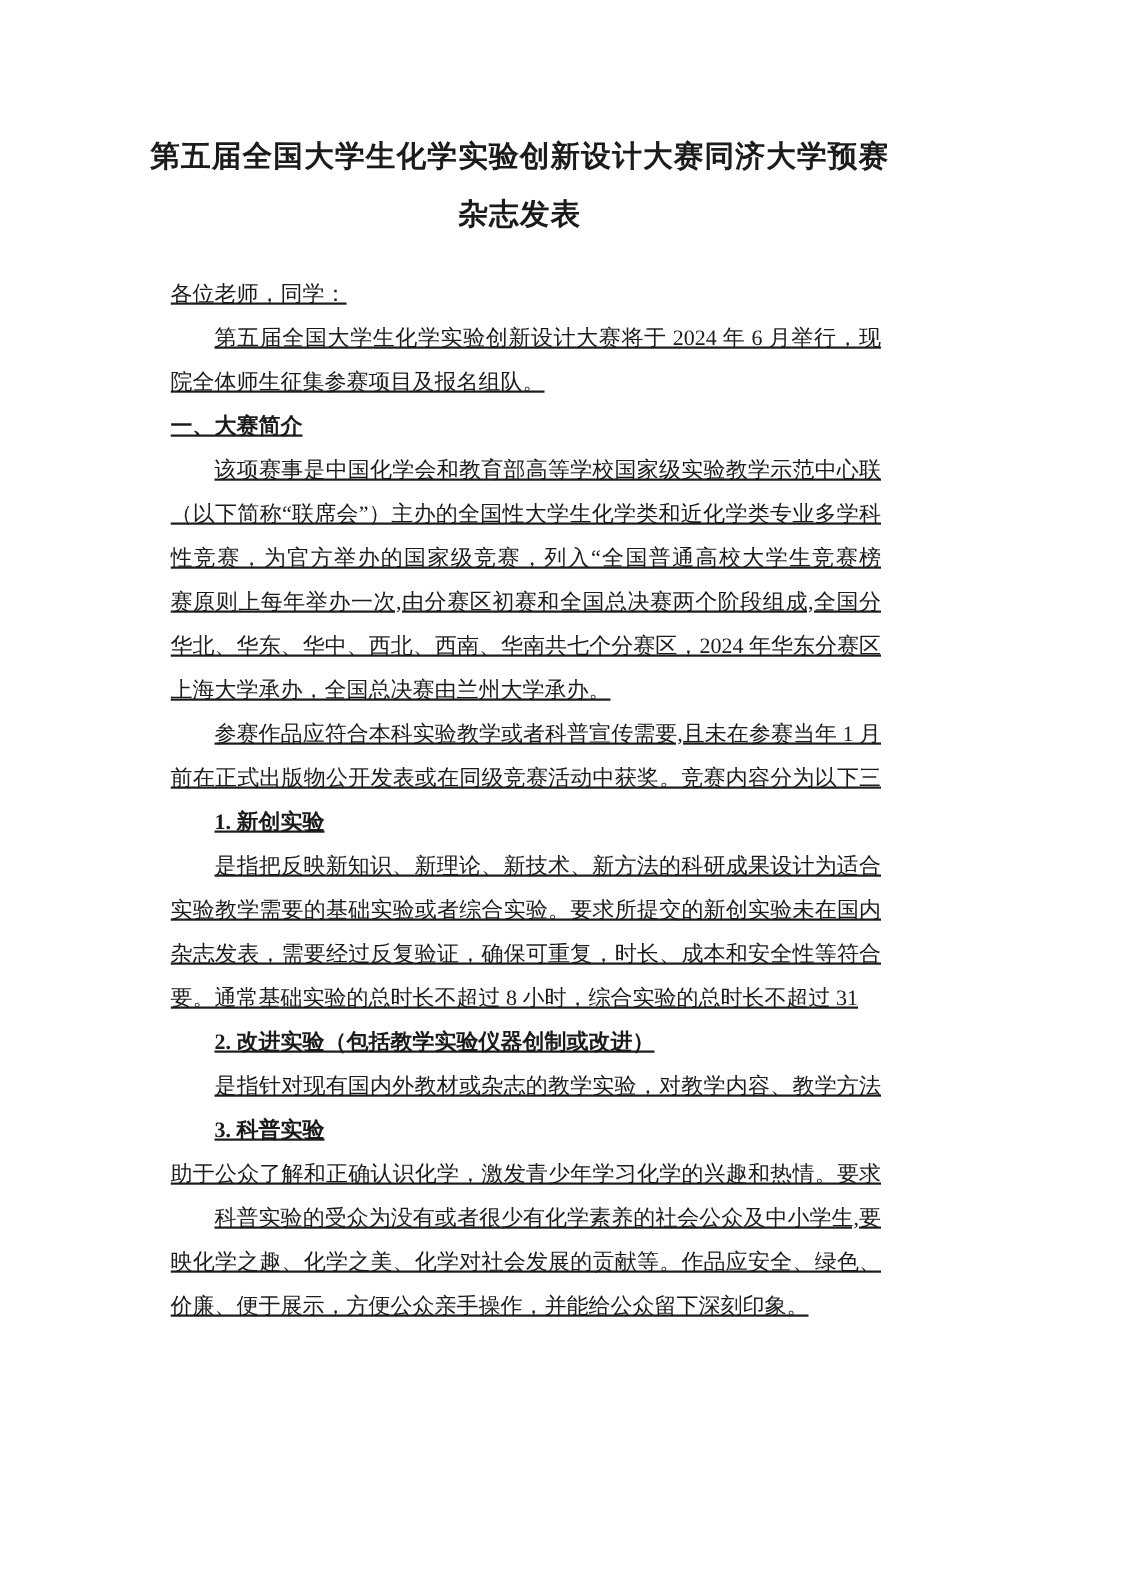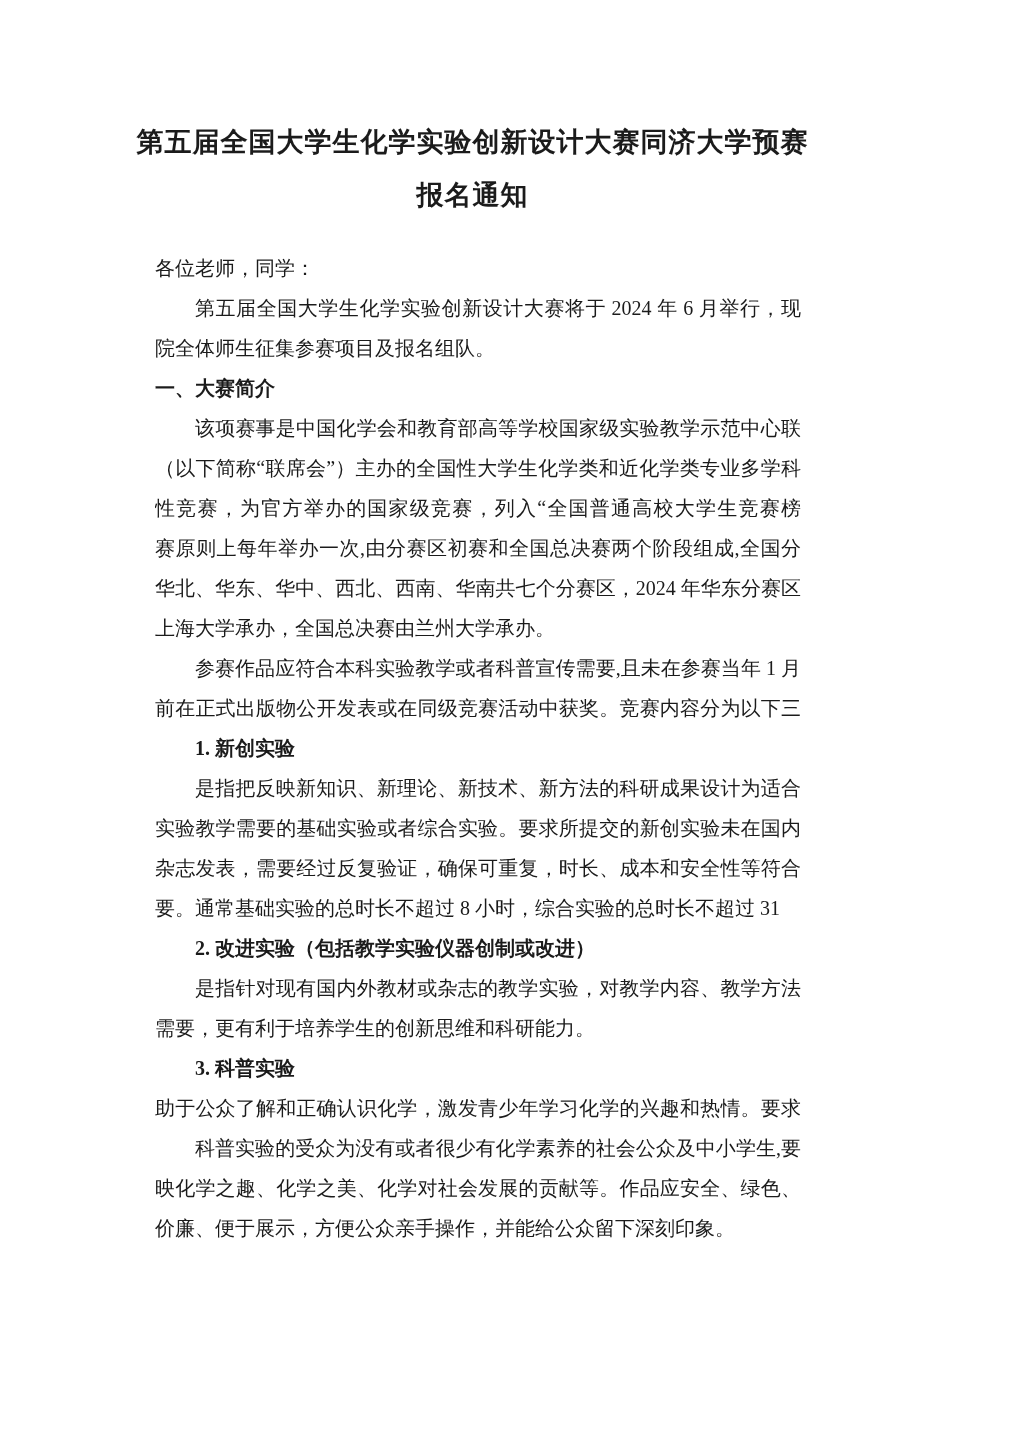--- a/index.html
+++ b/index.html
@@ -33,40 +33,41 @@
   }
   .body-block {
     margin: 26px 144px 0 155px;
     font-size: 20px;
   }
   .line {
     height: 40px;
     line-height: 40px;
     overflow: hidden;
     text-align: left;
+    text-decoration: underline;
   }
   .indent {
     text-indent: 2em;
   }
   .fill {
     text-align: justify;
     text-align-last: justify;
   }
   .bold {
     font-weight: bold;
   }
 </style>
 </head>
 <body>
 
 <div class="page">
 
   <div class="title-block">
     <div class="title-line">第五届全国大学生化学实验创新设计大赛同济大学预赛</div>
-    <div class="title-line">报名通知</div>
+    <div class="title-line">杂志发表</div>
   </div>
 
   <div class="body-block">
     <div class="line">各位老师，同学：</div>
     <div class="line indent fill">第五届全国大学生化学实验创新设计大赛将于 2024 年 6 月举行，现面向我</div>
     <div class="line">院全体师生征集参赛项目及报名组队。</div>
     <div class="line bold">一、大赛简介</div>
     <div class="line indent fill">该项赛事是中国化学会和教育部高等学校国家级实验教学示范中心联席会</div>
     <div class="line fill">（以下简称“联席会”）主办的全国性大学生化学类和近化学类专业多学科综合</div>
     <div class="line fill">性竞赛，为官方举办的国家级竞赛，列入“全国普通高校大学生竞赛榜单”。竞</div>
@@ -75,21 +76,20 @@
     <div class="line">上海大学承办，全国总决赛由兰州大学承办。</div>
     <div class="line indent fill">参赛作品应符合本科实验教学或者科普宣传需要,且未在参赛当年 1 月 1 日</div>
     <div class="line fill">前在正式出版物公开发表或在同级竞赛活动中获奖。竞赛内容分为以下三类赛道：</div>
     <div class="line indent bold">1. 新创实验</div>
     <div class="line indent fill">是指把反映新知识、新理论、新技术、新方法的科研成果设计为适合本科生</div>
     <div class="line fill">实验教学需要的基础实验或者综合实验。要求所提交的新创实验未在国内外教材、</div>
     <div class="line fill">杂志发表，需要经过反复验证，确保可重复，时长、成本和安全性等符合教学需</div>
     <div class="line">要。通常基础实验的总时长不超过 8 小时，综合实验的总时长不超过 31 小时。</div>
     <div class="line indent bold">2. 改进实验（包括教学实验仪器创制或改进）</div>
     <div class="line indent fill">是指针对现有国内外教材或杂志的教学实验，对教学内容、教学方法及教学</div>
-    <div class="line">需要，更有利于培养学生的创新思维和科研能力。</div>
     <div class="line indent bold">3. 科普实验</div>
     <div class="line fill">助于公众了解和正确认识化学，激发青少年学习化学的兴趣和热情。要求内容反</div>
     <div class="line indent fill">科普实验的受众为没有或者很少有化学素养的社会公众及中小学生,要求有</div>
     <div class="line fill">映化学之趣、化学之美、化学对社会发展的贡献等。作品应安全、绿色、有趣、</div>
     <div class="line">价廉、便于展示，方便公众亲手操作，并能给公众留下深刻印象。</div>
   </div>
 
 </div>
 
 </body></html>

